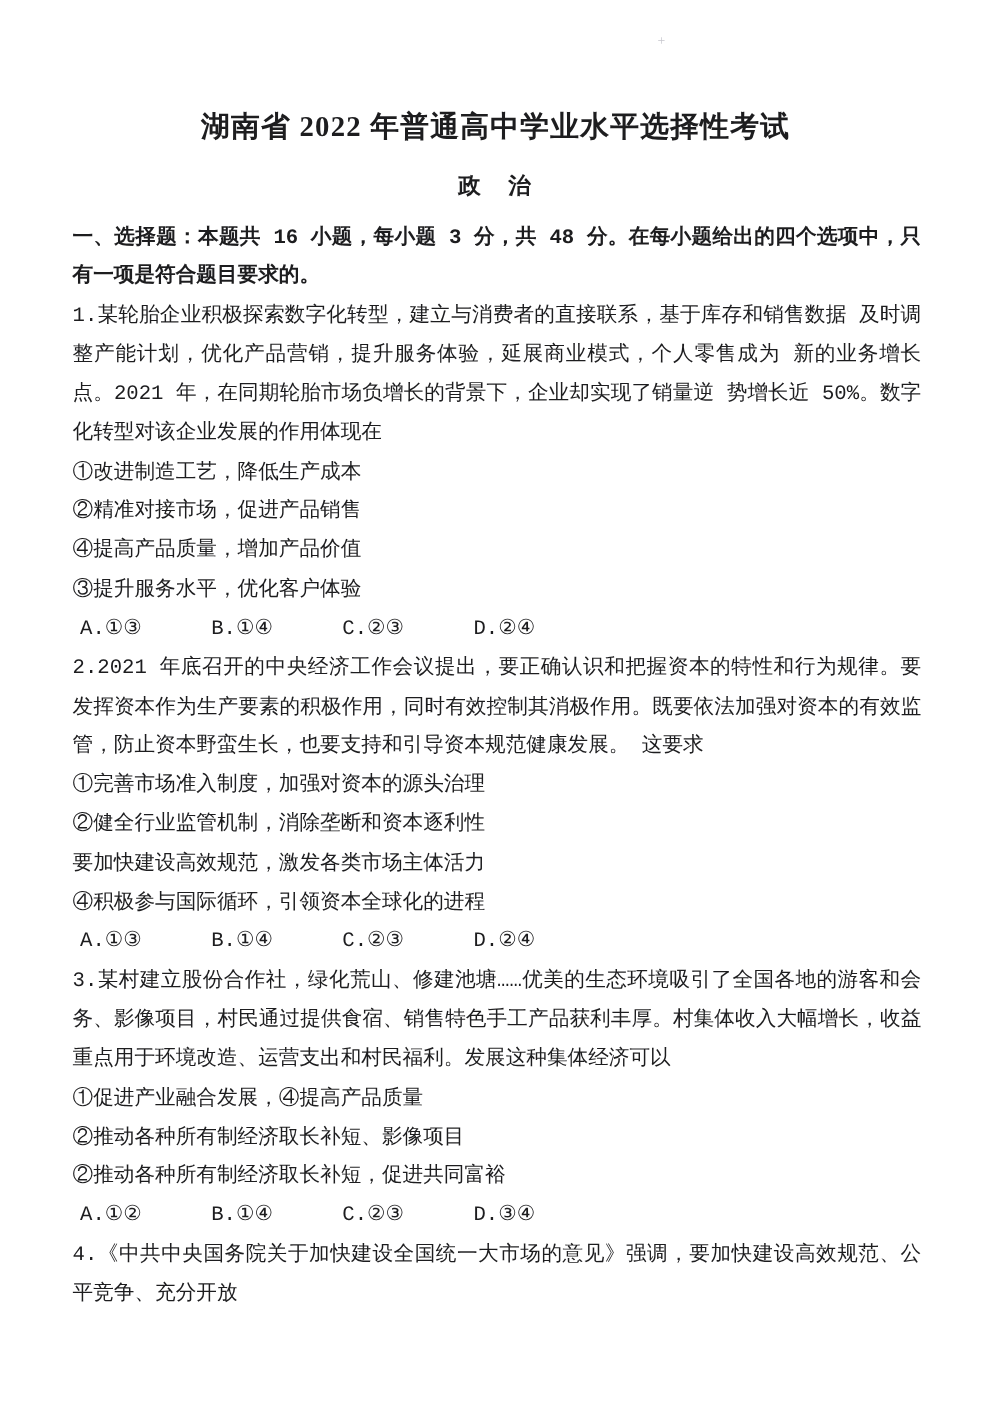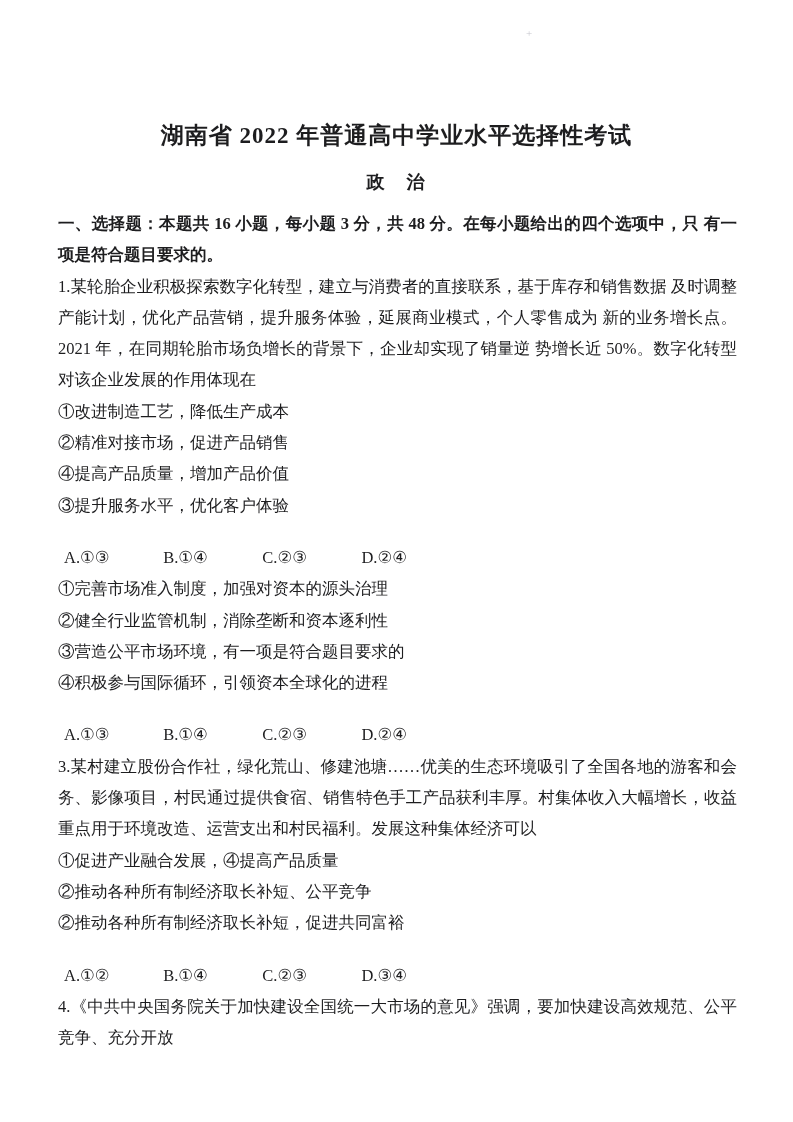--- a/index.html
+++ b/index.html
@@ -16,21 +16,21 @@
   .artifact {
     position: absolute;
     left: 526px;
     top: 28px;
     font-size: 11px;
     line-height: 11px;
     color: #b9b9c2;
     opacity: 0.8;
     user-select: none;
   }
-  .header { padding-top: 88px; margin-top: 34px; }
+  .header { padding-top: 88px; }
   .title {
     margin: 0;
     text-align: center;
     font-size: 23px;
     line-height: 27px;
     font-weight: 700;
     letter-spacing: 1px;
   }
   .subject {
     margin: 20px 0 0 0;
@@ -38,31 +38,30 @@
     font-size: 18px;
     line-height: 27px;
     font-weight: 700;
     letter-spacing: 2px;
   }
   .body {
     margin: 12px 56px 0 58px;
     font-size: 16.5px;
     line-height: 31.3px;
   }
-  .body p { margin: 0; }
+  .body p { margin: 0; font-family: Liberation Mono, monospace; }
   .instructions {
     font-weight: 700;
     text-align: justify;
   }
   .stem { text-align: justify; }
   .choices { padding-left: 6px; }
   .choice {
     display: inline-block;
     min-width: 95px;
-    margin-top: 21px;
   }
   .choice:last-child { min-width: 0; }
 </style>
 </head>
 <body>
 
 <div class="page">
 
   <div class="artifact">+</div>
 
@@ -83,36 +82,37 @@
       <p class="opt">③提升服务水平，优化客户体验</p>
       <p class="choices">
         <span class="choice">A.①③</span>
         <span class="choice">B.①④</span>
         <span class="choice">C.②③</span>
         <span class="choice">D.②④</span>
       </p>
     </section>
 
     <section>
+      <p class="stem">2.2021 年底召开的中央经济工作会议提出，要正确认识和把握资本的特性和行为规律。要发挥资本作为生产要素的积极作用，同时有效控制其消极作用。既要依法加强对资本的有效监管，防止资本野蛮生长，也要支持和引导资本规范健康发展。 这要求</p>
       <p class="opt">①完善市场准入制度，加强对资本的源头治理</p>
       <p class="opt">②健全行业监管机制，消除垄断和资本逐利性</p>
-      <p class="opt">③营造公平市场环境，有一项是符合题目要求的</p>
+      <p class="opt">要加快建设高效规范，激发各类市场主体活力</p>
       <p class="opt">④积极参与国际循环，引领资本全球化的进程</p>
       <p class="choices">
         <span class="choice">A.①③</span>
         <span class="choice">B.①④</span>
         <span class="choice">C.②③</span>
         <span class="choice">D.②④</span>
       </p>
     </section>
 
     <section>
       <p class="stem">3.某村建立股份合作社，绿化荒山、修建池塘……优美的生态环境吸引了全国各地的游客和会务、影像项目，村民通过提供食宿、销售特色手工产品获利丰厚。村集体收入大幅增长，收益重点用于环境改造、运营支出和村民福利。发展这种集体经济可以</p>
       <p class="opt">①促进产业融合发展，④提高产品质量</p>
-      <p class="opt">②推动各种所有制经济取长补短、公平竞争</p>
+      <p class="opt">②推动各种所有制经济取长补短、影像项目</p>
       <p class="opt">②推动各种所有制经济取长补短，促进共同富裕</p>
       <p class="choices">
         <span class="choice">A.①②</span>
         <span class="choice">B.①④</span>
         <span class="choice">C.②③</span>
         <span class="choice">D.③④</span>
       </p>
     </section>
 
     <section>

